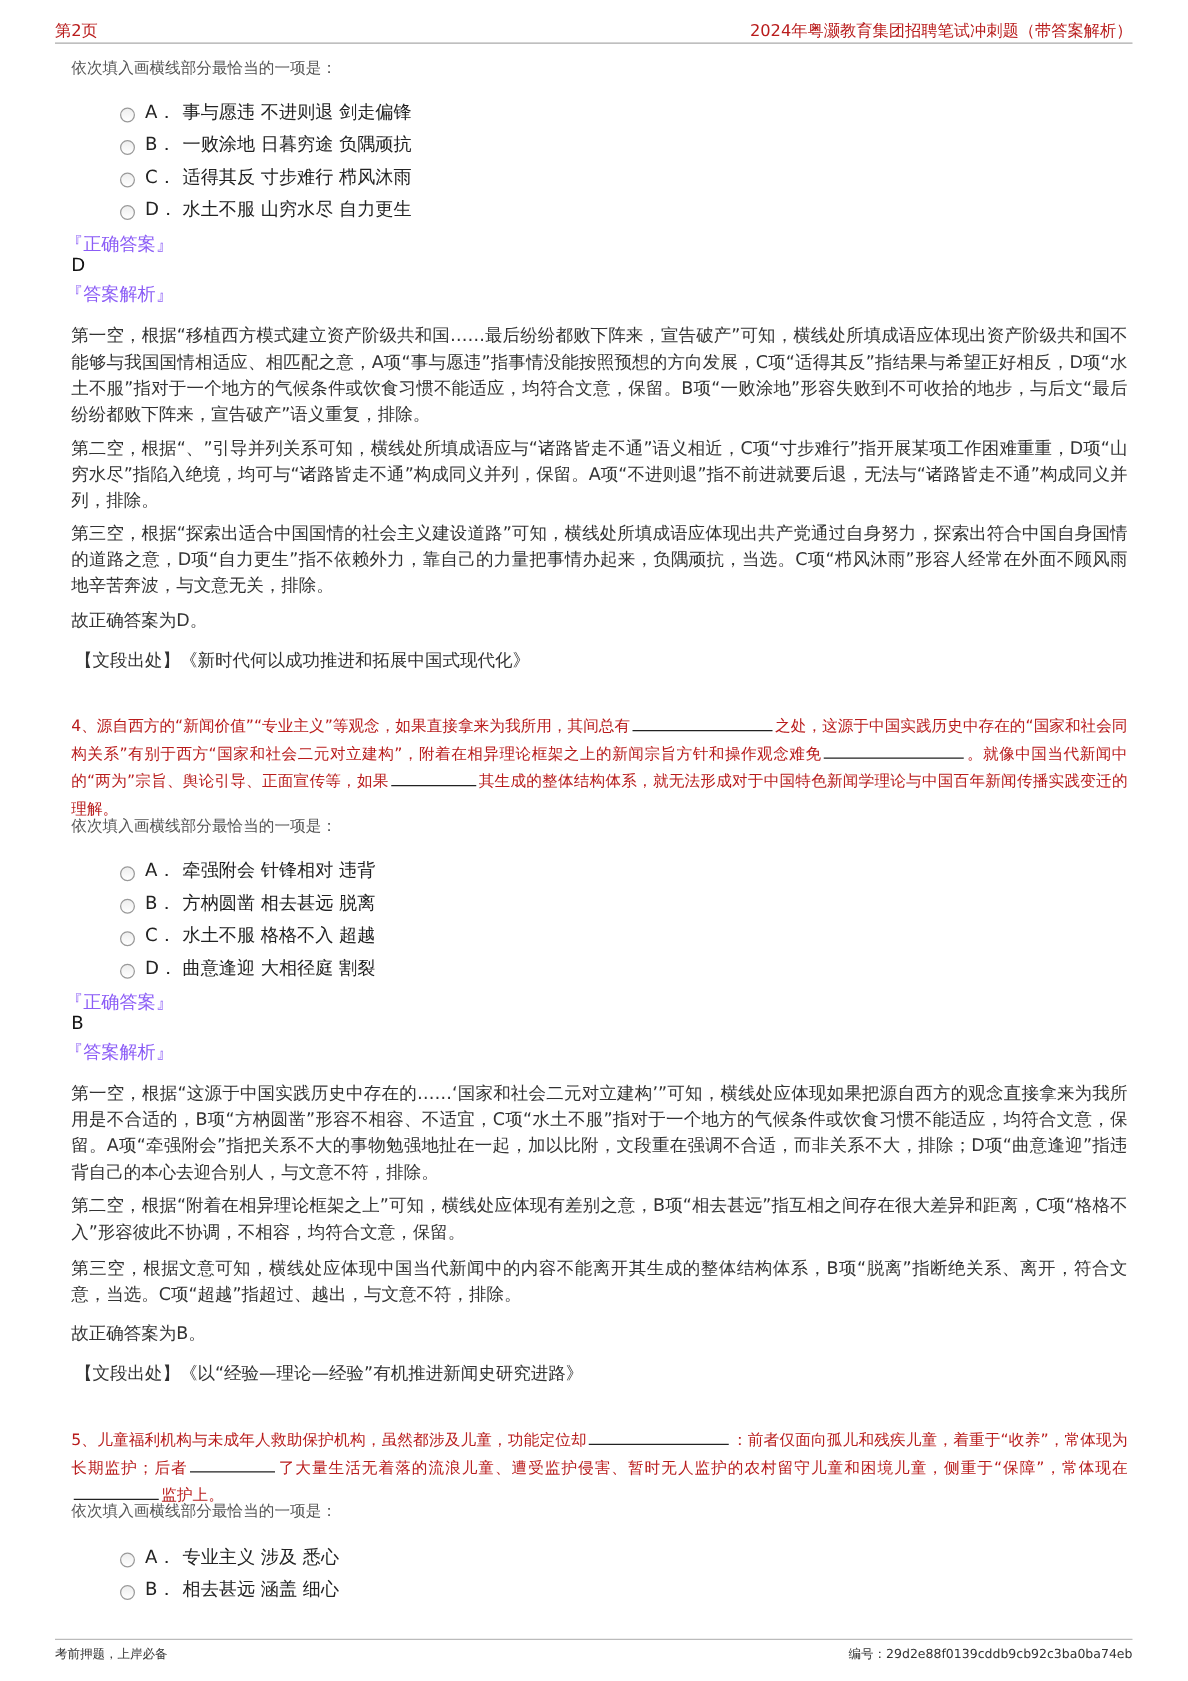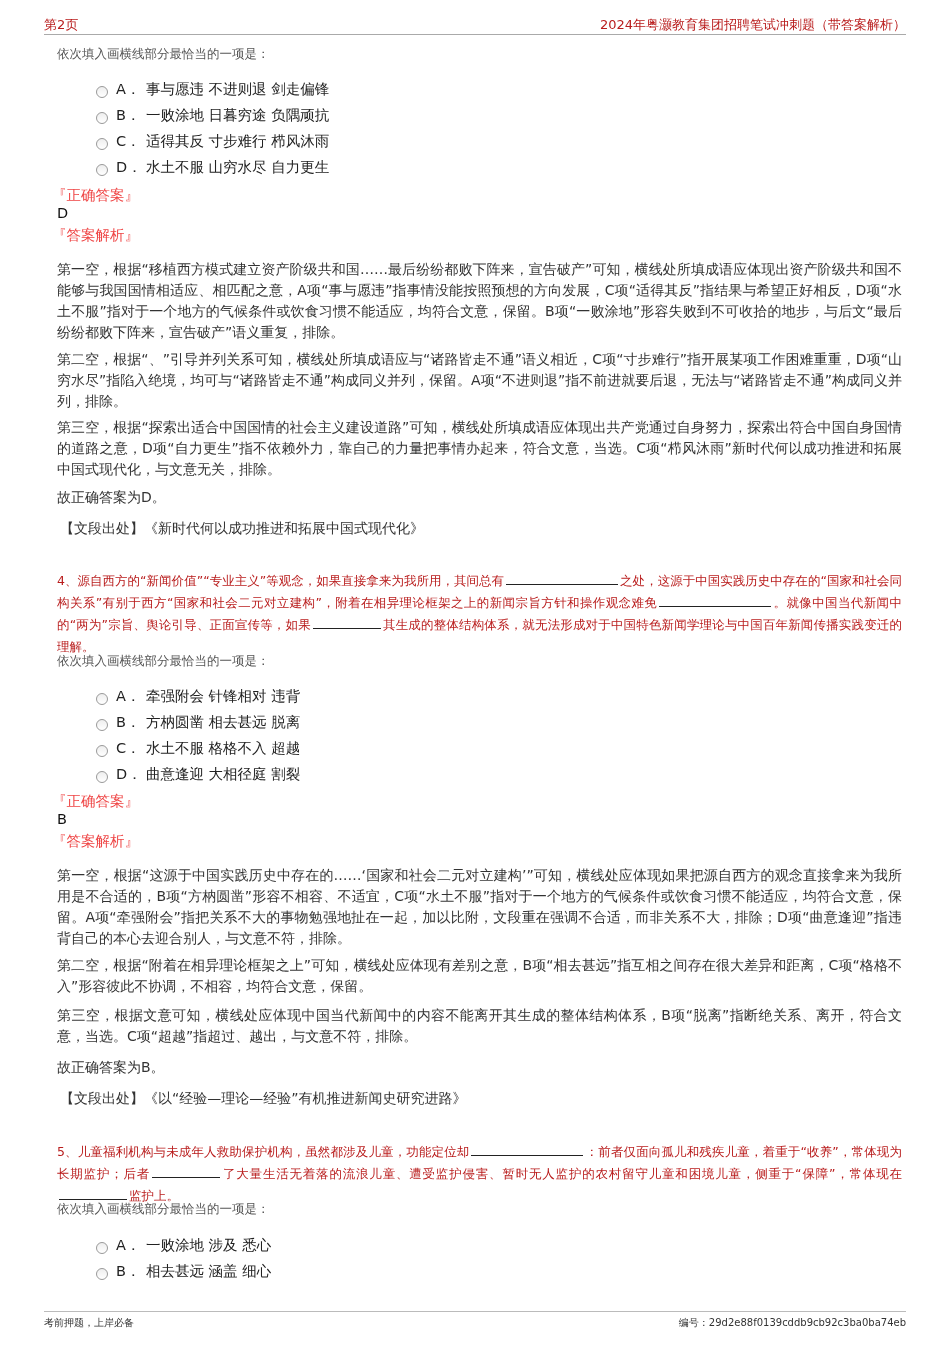--- a/index.html
+++ b/index.html
@@ -17,21 +17,21 @@
     .prompt { font-size: 12.5px; color: #555; }
     .para { font-size: 14px; line-height: 21px; color: #333; text-align: justify; }
     .q { font-size: 12.5px; line-height: 22px; color: #b91c1c; text-align: justify; margin-top: 17px; }
     .blank { display: inline-block; border-bottom: 1px solid #222; height: 12px; vertical-align: baseline; margin: 0 2px; }
     .opts { position: absolute; left: 96px; }
     .opt { height: 26px; display: flex; align-items: center; font-size: 14.5px; color: #222; }
     .radio { width: 10px; height: 10px; border: 1px solid #999; border-radius: 50%;
              margin-right: 8px; margin-top: 5px; background: linear-gradient(#eee,#fff); }
     .opt .letter { width: 30px; }
     .opt .text { }
-    .lbl { position: absolute; left: 52px; font-size: 14.5px; color: #ef4444; }
+    .lbl { position: absolute; left: 52px; font-size: 14.5px; color: #8b5cf6; }
     .ans { position: absolute; left: 57px; font-size: 14.5px; color: #111; }
     .src { font-size: 14px; color: #333; }
   </style>
 </head>
 <body>
 
 <div class="hdr">
   <span class="l">第2页</span>
   <span class="r">2024年粤灏教育集团招聘笔试冲刺题（带答案解析）</span>
 </div>
@@ -60,21 +60,21 @@
     <span class="text">水土不服 山穷水尽 自力更生</span>
   </div>
 </div>
 
 <div class="lbl" style="top:186px;">『正确答案』</div>
 <div class="ans" style="top:205px;">D</div>
 <div class="lbl" style="top:226px;">『答案解析』</div>
 
 <div class="blk para" style="top:259px;">第一空，根据“移植西方模式建立资产阶级共和国……最后纷纷都败下阵来，宣告破产”可知，横线处所填成语应体现出资产阶级共和国不能够与我国国情相适应、相匹配之意，A项“事与愿违”指事情没能按照预想的方向发展，C项“适得其反”指结果与希望正好相反，D项“水土不服”指对于一个地方的气候条件或饮食习惯不能适应，均符合文意，保留。B项“一败涂地”形容失败到不可收拾的地步，与后文“最后纷纷都败下阵来，宣告破产”语义重复，排除。</div>
 <div class="blk para" style="top:349px;">第二空，根据“、”引导并列关系可知，横线处所填成语应与“诸路皆走不通”语义相近，C项“寸步难行”指开展某项工作困难重重，D项“山穷水尽”指陷入绝境，均可与“诸路皆走不通”构成同义并列，保留。A项“不进则退”指不前进就要后退，无法与“诸路皆走不通”构成同义并列，排除。</div>
-<div class="blk para" style="top:417px;">第三空，根据“探索出适合中国国情的社会主义建设道路”可知，横线处所填成语应体现出共产党通过自身努力，探索出符合中国自身国情的道路之意，D项“自力更生”指不依赖外力，靠自己的力量把事情办起来，符合文意，当选。C项“栉风沐雨”新时代何以成功推进和拓展中国式现代化，与文意无关，排除。</div>
+<div class="blk para" style="top:417px;">第三空，根据“探索出适合中国国情的社会主义建设道路”可知，横线处所填成语应体现出共产党通过自身努力，探索出符合中国自身国情的道路之意，D项“自力更生”指不依赖外力，靠自己的力量把事情办起来，负隅顽抗，当选。C项“栉风沐雨”形容人经常在外面不顾风雨地辛苦奔波，与文意无关，排除。</div>
 <div class="blk para" style="top:487px;">故正确答案为D。</div>
 <div class="blk src" style="top:520px;left:60px;">【文段出处】《新时代何以成功推进和拓展中国式现代化》</div>
 
 <div class="blk q" style="top:553px;">
   <span>4、源自西方的“新闻价值”“专业主义”等观念，如果直接拿来为我所用，其间总有</span><span class="blank" style="width:112px;"></span><span>之处，这源于中国实践历史中存在的“国家和社会同构关系”有别于西方“国家和社会二元对立建构”，附着在相异理论框架之上的新闻宗旨方针和操作观念难免</span><span class="blank" style="width:112px;"></span><span>。就像中国当代新闻中的“两为”宗旨、舆论引导、正面宣传等，如果</span><span class="blank" style="width:68px;"></span><span>其生成的整体结构体系，就无法形成对于中国特色新闻学理论与中国百年新闻传播实践变迁的理解。</span>
 </div>
 
 <div class="blk prompt" style="top:653px;">依次填入画横线部分最恰当的一项是：</div>
 
 <div class="opts" style="top:683px;">
@@ -113,21 +113,21 @@
 <div class="blk q" style="top:1124px;">
   <span>5、儿童福利机构与未成年人救助保护机构，虽然都涉及儿童，功能定位却</span><span class="blank" style="width:112px;"></span><span>：前者仅面向孤儿和残疾儿童，着重于“收养”，常体现为长期监护；后者</span><span class="blank" style="width:68px;"></span><span>了大量生活无着落的流浪儿童、遭受监护侵害、暂时无人监护的农村留守儿童和困境儿童，侧重于“保障”，常体现在</span><span class="blank" style="width:68px;"></span><span>监护上。</span>
 </div>
 
 <div class="blk prompt" style="top:1201px;">依次填入画横线部分最恰当的一项是：</div>
 
 <div class="opts" style="top:1232px;">
   <div class="opt">
     <span class="radio"></span>
     <span class="letter">A．</span>
-    <span class="text">一败涂地 涉及 悉心</span>
+    <span class="text">专业主义 涉及 悉心</span>
   </div>
   <div class="opt">
     <span class="radio"></span>
     <span class="letter">B．</span>
     <span class="text">相去甚远 涵盖 细心</span>
   </div>
 </div>
 
 <div class="ftr">
   <span class="l">考前押题，上岸必备</span>

